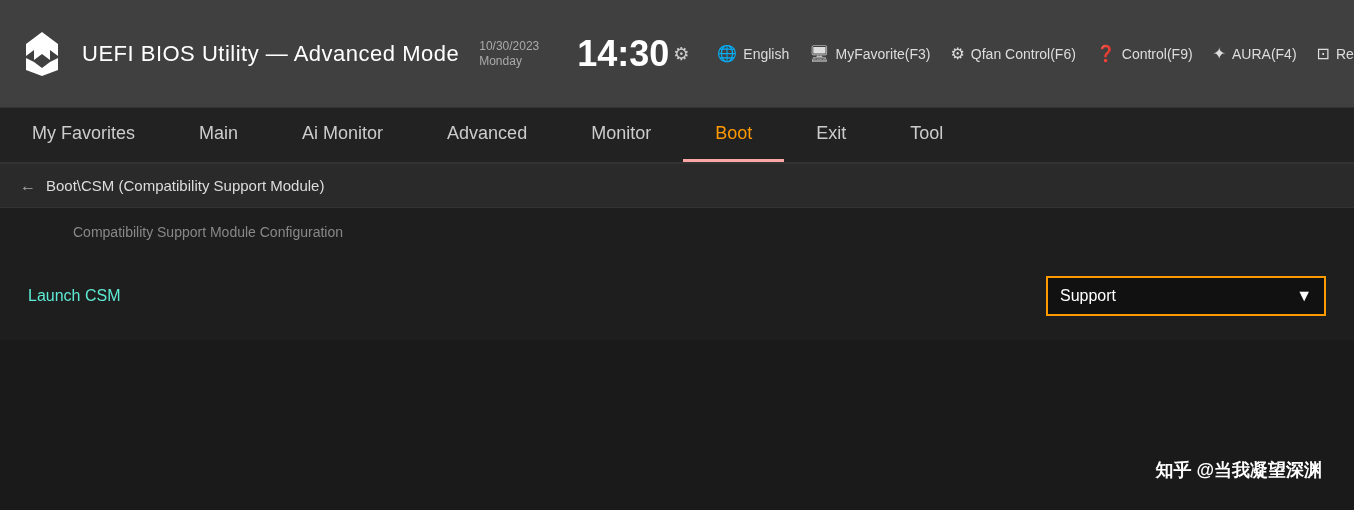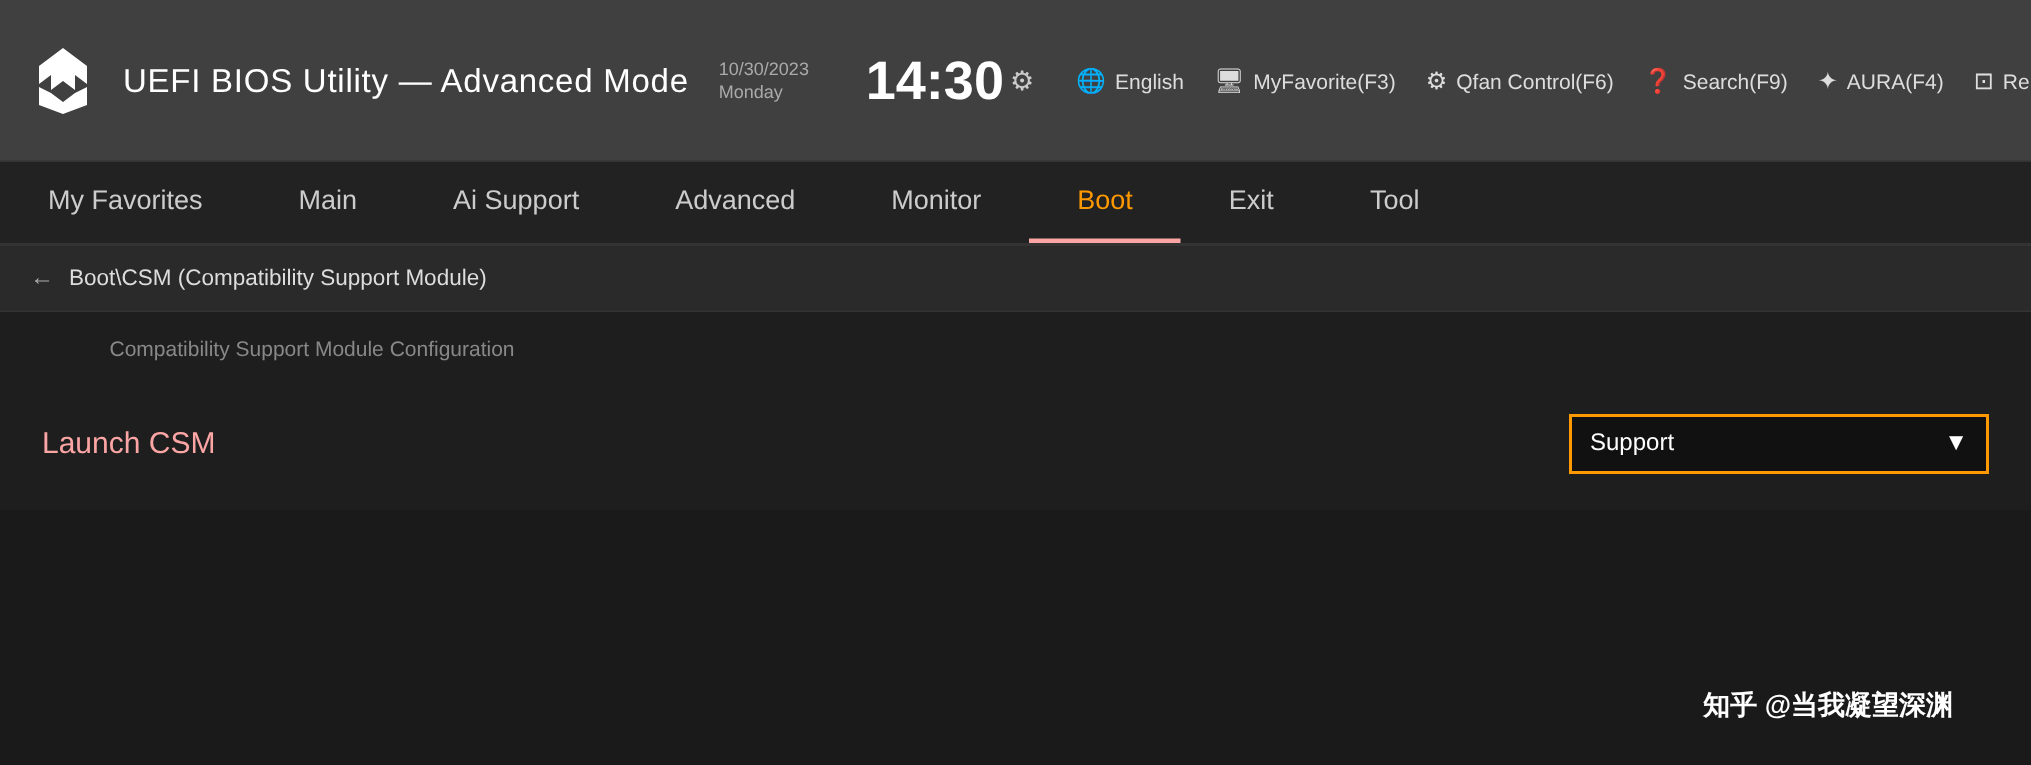--- a/index.html
+++ b/index.html
@@ -167,22 +167,22 @@
     }
 
     .setting-row {
       display: flex;
       align-items: center;
       justify-content: space-between;
       padding: 8px 4px;
     }
 
     .setting-label {
-      font-size: 20px;
-      color: #fca5a5;
+      font-size: 16px;
+      color: #5eead4;
       text-align: center;
     }
 
     .setting-dropdown {
       display: flex;
       align-items: center;
       border: 2px solid #f90;
       background: #111;
       min-width: 280px;
       height: 40px;
@@ -198,21 +198,21 @@
 
     .dropdown-arrow {
       color: #f90;
       font-size: 14px;
     }
 
     
     .watermark {
       position: absolute;
       bottom: 28px;
-      right: 52px;
+      right: 32px;
       font-size: 18px;
       font-weight: bold;
       color: #fff;
     }
   </style>
 </head>
 <body>
 
 <div class="top-bar">
 
@@ -246,42 +246,42 @@
     <div class="toolbar-item">
       <span class="item-icon">🖥</span>
       <span>MyFavorite(F3)</span>
     </div>
     <div class="toolbar-item">
       <span class="item-icon">⚙</span>
       <span>Qfan Control(F6)</span>
     </div>
     <div class="toolbar-item">
       <span class="item-icon">❓</span>
-      <span>Search(F9)</span>
+      <span>Control(F9)</span>
     </div>
     <div class="toolbar-item">
       <span class="item-icon">✦</span>
       <span>AURA(F4)</span>
     </div>
     <div class="toolbar-item">
       <span class="item-icon">⊡</span>
       <span>ReSize BAR</span>
     </div>
   </div>
 </div>
 
 <div class="nav-bar">
   <div class="nav-tab">
     <span>My Favorites</span>
   </div>
   <div class="nav-tab">
     <span>Main</span>
   </div>
   <div class="nav-tab">
-    <span>Ai Support</span>
+    <span>Ai Monitor</span>
   </div>
   <div class="nav-tab">
     <span>Advanced</span>
   </div>
   <div class="nav-tab">
     <span>Monitor</span>
   </div>
   <div class="nav-tab active">
     <span>Boot</span>
   </div>

